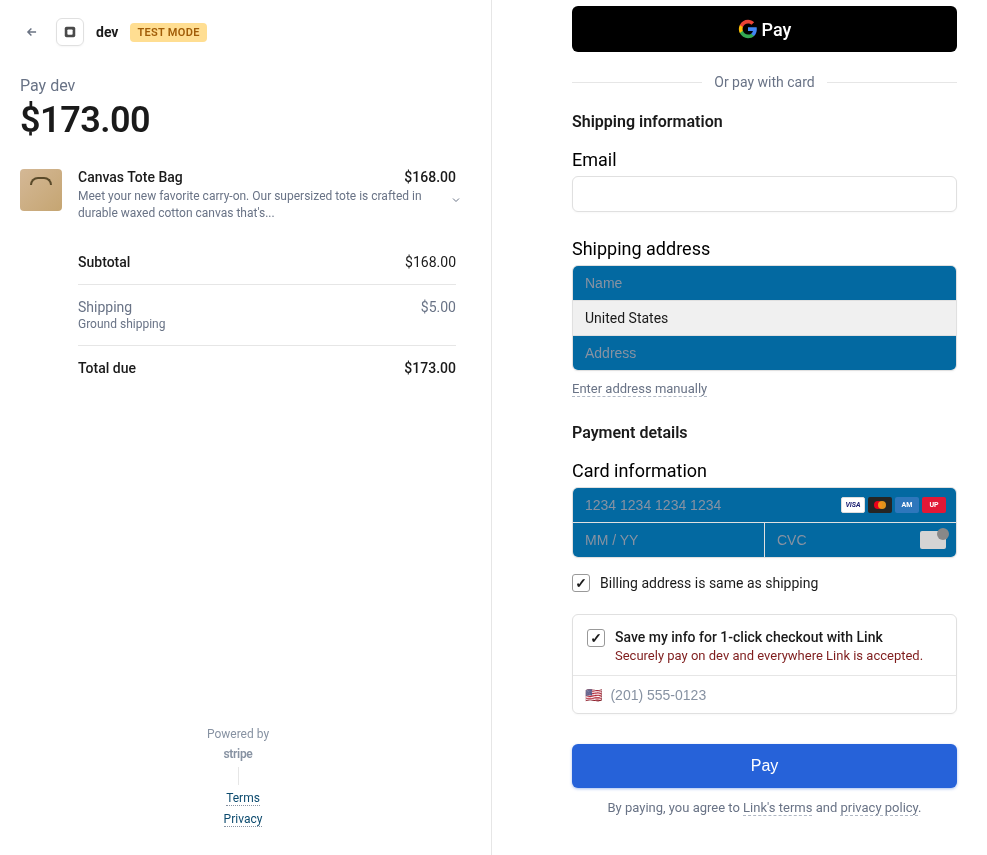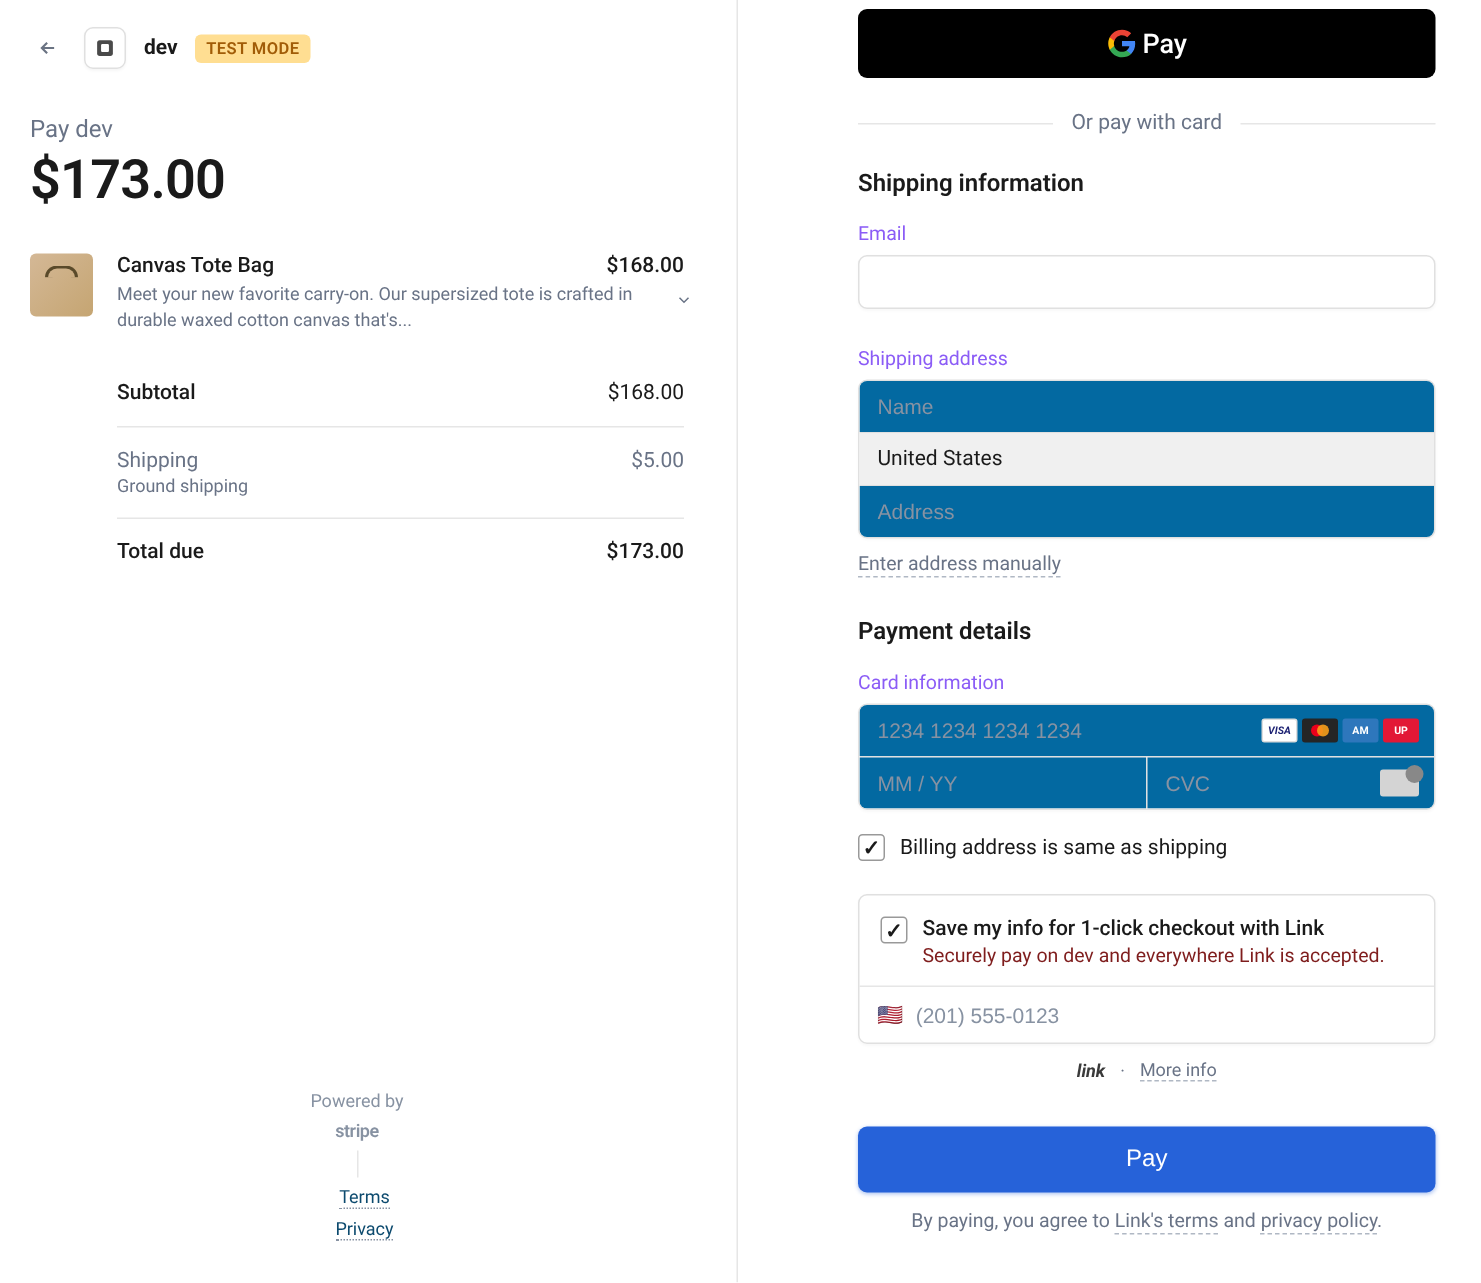--- a/index.html
+++ b/index.html
@@ -47,21 +47,21 @@
 
 
 .gpay-btn { width: 100%; height: 46px; background: #000; border-radius: 6px; display: flex; align-items: center; justify-content: center; cursor: pointer; margin-top: 6px; }
 .gpay-txt { color: #fff; font-size: 18px; font-weight: 500; display: flex; align-items: center; gap: 2px; }
 
 .or-sep { display: flex; align-items: center; margin: 22px 0; }
 .or-sep .line { flex: 1; height: 1px; background: #e6e6e6; }
 .or-sep .txt { padding: 0 12px; font-size: 14px; color: #697386; }
 
 .section-h { font-size: 16px; font-weight: 600; margin-bottom: 18px; }
-.field-label { font-size: 13px; color: #8b5cf6; margin-bottom: 6px; display: block; }
+.field-label { font-size: 18px; color: #000000; margin-bottom: 6px; display: block; }
 .input { width: 100%; height: 36px; border: 1px solid #e0e0e0; border-radius: 6px; padding: 0 12px; font-size: 14px; background: #fff; box-shadow: 0 1px 2px rgba(0,0,0,0.03); }
 .input::placeholder { color: #8792a2; }
 .input-group { border: 1px solid #e0e0e0; border-radius: 6px; box-shadow: 0 1px 2px rgba(0,0,0,0.03); overflow: hidden; }
 .input-group .row { display: flex; border-top: 1px solid #e0e0e0; }
 .input-group .row:first-child { border-top: none; }
 .input-group .cell { flex: 1; position: relative; }
 .input-group .cell + .cell { border-left: 1px solid #e0e0e0; }
 .input-group input, .input-group .pseudo-select { width: 100%; height: 34px; border: none; padding: 0 12px; font-size: 14px; background: #0369a1; outline: none; }
 .input-group .pseudo-select { display: flex; align-items: center; background: #f0f0f0; color: #1a1a1a; cursor: pointer; }
 .input-group input::placeholder { color: #8792a2; }
@@ -266,25 +266,20 @@
           <div class="link-title">Save my info for 1-click checkout with Link</div>
           <div class="link-sub">Securely pay on dev and everywhere Link is accepted.</div>
         </div>
       </div>
       <div class="phone-row">
         <span class="flag">🇺🇸</span>
         <input type="tel" placeholder="(201) 555-0123" style="">
       </div>
     </div>
 
-    <div class="link-meta">
-      <span class="link-logo">link</span>
-      <span>·</span>
-      <span class="more">More info</span>
-    </div>
 
     <button class="pay-btn">Pay</button>
 
     <div class="legal">
       <span>By paying, you agree to </span><a>Link's terms</a><span> and </span><a>privacy policy</a><span>.</span>
     </div>
   </div>
 </div>
 
 </body></html>

